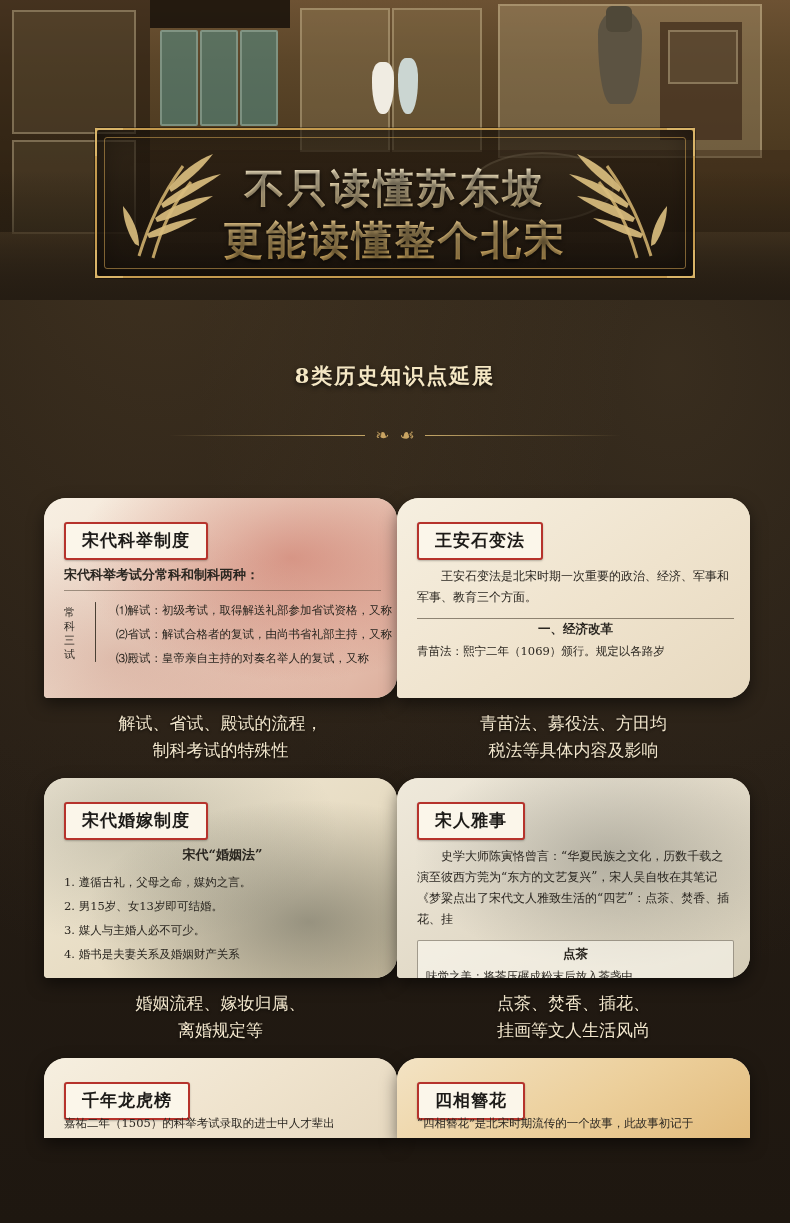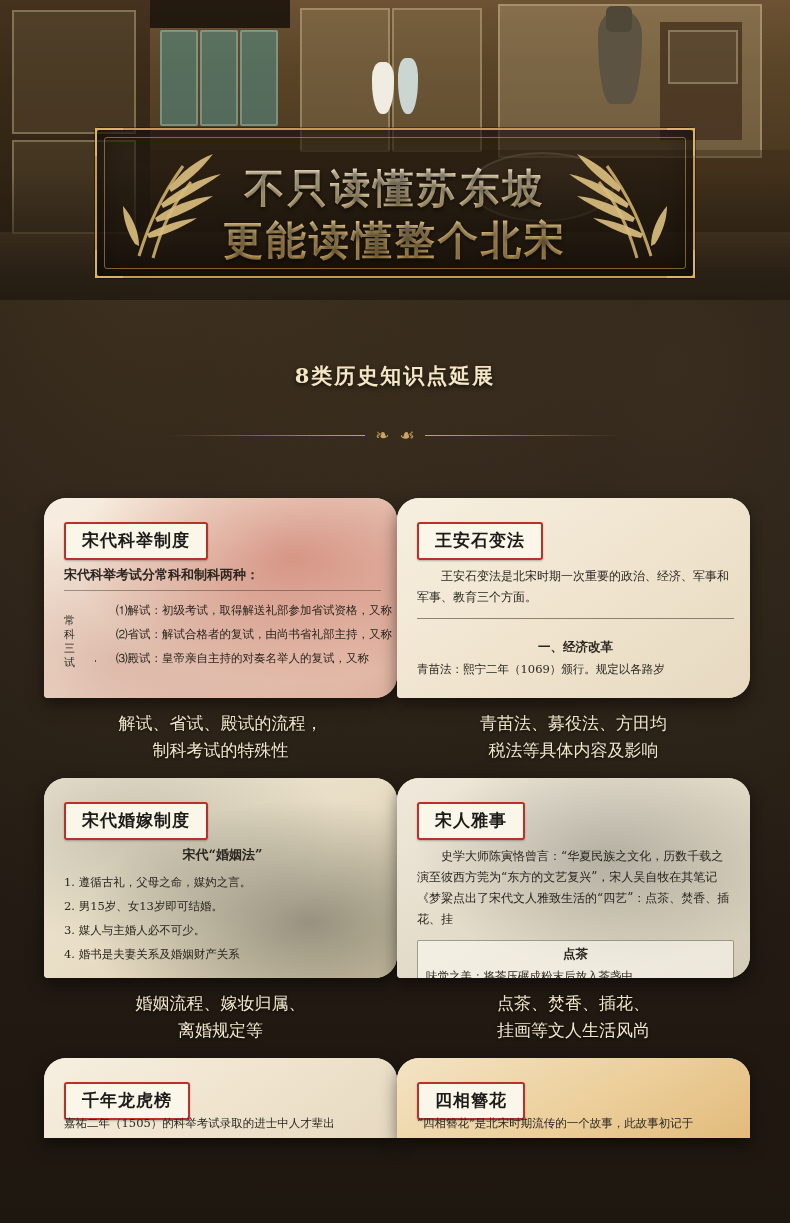--- a/index.html
+++ b/index.html
@@ -254,21 +254,20 @@
   }
   .sb-line {
     font-size: 11.5px;
     line-height: 19px;
     white-space: nowrap;
     overflow: hidden;
   }
   .sb-bracket {
     display: flex;
     gap: 20px;
-    align-items: flex-end;
   }
   .sb-vert {
     width: 22px;
     font-size: 11px;
     line-height: 14px;
     text-align: center;
     color: #2a2620;
     padding-top: 8px;
   }
   .sb-brace {
@@ -282,21 +281,21 @@
   .sb-items { flex: 1; }
   .sb-item {
     font-size: 11.5px;
     line-height: 24px;
     white-space: nowrap;
     overflow: hidden;
   }
   .subhead-box {
     margin-top: 10px;
     border-top: 1.5px solid rgba(60,50,35,0.55);
-    padding-top: 20px;
+    padding-top: 2px;
   }
   .subhead-box.boxed {
     border: 1px solid rgba(60,50,35,0.45);
     border-radius: 2px;
     padding: 5px 8px 8px;
     background: rgba(255,253,245,0.55);
   }
   .sb-sub {
     font-size: 12.5px;
     font-weight: bold;

